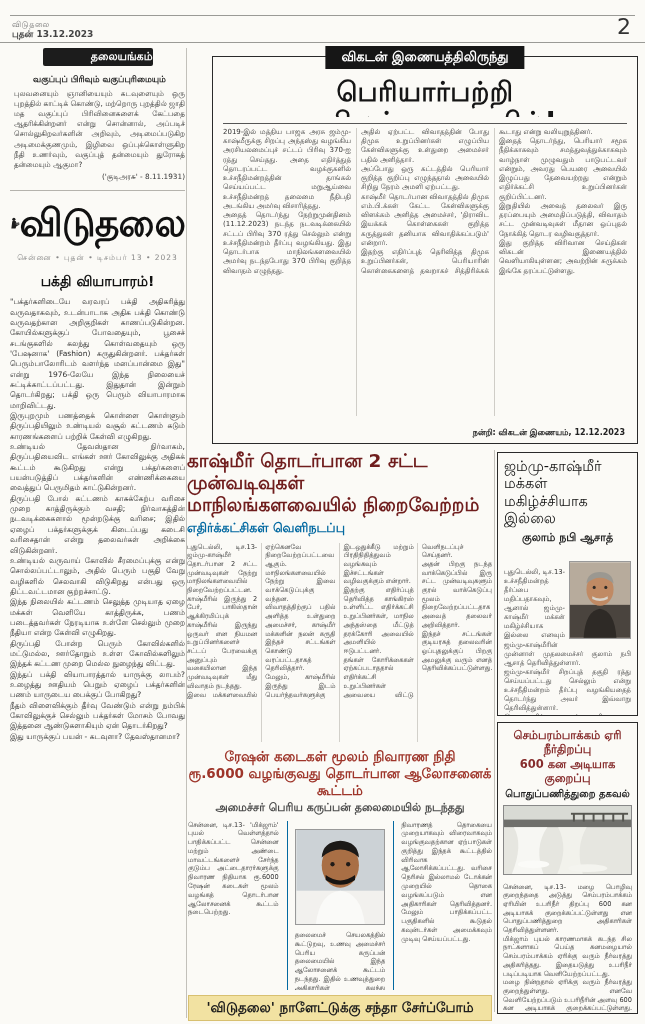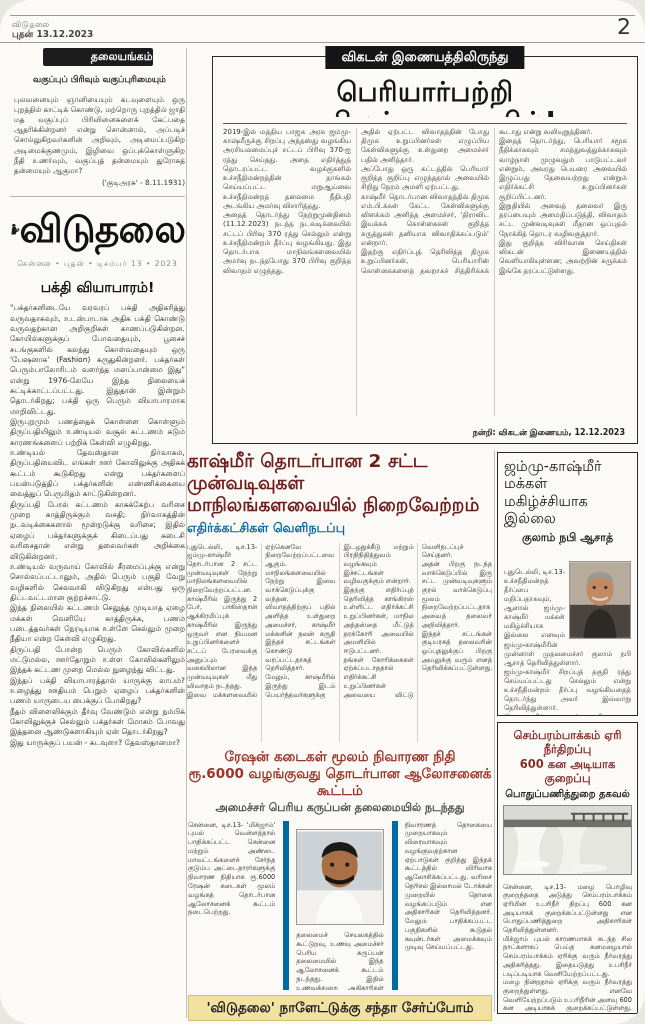--- a/index.html
+++ b/index.html
@@ -1,37 +1,37 @@
 <!DOCTYPE html>
 <html><head>
 <meta charset="utf-8">
 <style>
   html,body{margin:0;padding:0;background:#e9e7e2;}
   *{box-sizing:border-box;font-family:"DejaVu Sans","Liberation Sans",sans-serif;}
-  .page{position:relative;width:645px;height:1024px;background:#fbfaf6;margin:0 auto;overflow:hidden;color:#222;border-radius:31px;}
+  .page{position:relative;width:645px;height:1024px;background:#fbfaf6;margin:0 auto;overflow:hidden;color:#222;}
   .hairline{position:absolute;background:#9a9a96;height:1px;}
   .vrule{position:absolute;background:#c2c0ba;width:1px;}
 
   
   .hdr-paper{position:absolute;left:12px;top:20px;font-size:8px;color:#777;letter-spacing:.5px;}
   .hdr-date{position:absolute;left:12px;top:29px;font-size:9px;color:#444;font-weight:bold;}
   .hdr-pageno{position:absolute;right:14px;top:14px;font-size:22px;color:#333;font-weight:500;}
 
   
   .leftcol{position:absolute;left:10px;top:48px;width:175px;height:974px;overflow:hidden;}
   .ed-label{display:block;margin:0 auto;width:110px;background:#1c1c1c;color:#fff;text-align:right;
             font-size:11px;font-weight:bold;padding:2px 0;border-radius:2px;}
   .advice{display:flex;margin-top:8px;}
   .advice-fig{width:66px;position:relative;flex:none;}
   .six{font-size:84px;line-height:80px;color:#b9b7b2;font-weight:bold;}
   .periyar-circ{position:absolute;left:14px;top:34px;}
   .advice-cap{font-size:10px;font-weight:bold;color:#1a1a1a;line-height:1.1;margin-top:2px;}
   .advice-right{flex:1;padding-left:4px;}
   .advice-title{font-size:8.5px;font-weight:bold;text-align:center;line-height:1.25;}
-  .advice-quote{font-size:7.3px;line-height:1.4;text-align:justify;margin-top:10px;color:#333;}
+  .advice-quote{font-size:7.3px;line-height:1.4;text-align:justify;margin-top:4px;color:#333;}
   .advice-attr{font-size:7.3px;text-align:right;margin-top:2px;color:#333;}
   .ed-sep{border:0;border-top:1px solid #b5b3ad;margin:8px 0 6px;}
   .masthead{display:flex;align-items:center;}
   .mast-title{font-size:38px;font-weight:bold;color:#111;letter-spacing:-1px;line-height:1;}
   .mast-dateline{text-align:center;font-size:7.5px;color:#888;margin-top:4px;letter-spacing:1px;}
   .ed-headline{text-align:center;font-size:14px;font-weight:bold;color:#111;margin:10px 0 6px;}
   .ed-body{font-size:7.5px;line-height:1.38;text-align:justify;color:#2c2c2c;white-space:pre-line;
            height:742px;overflow:hidden;}
 
   
@@ -58,21 +58,21 @@
   .jammu-sub{text-align:center;font-size:11px;font-weight:bold;color:#222;margin-top:3px;}
   .jammu-body{margin-top:5px;font-size:6.8px;line-height:1.34;text-align:justify;color:#333;white-space:pre-line;}
   .jammu-photo{float:right;width:62px;height:78px;margin:2px 0 3px 4px;border:1px solid #999;}
 
   
   .ration{position:absolute;left:188px;top:748px;width:304px;height:242px;overflow:hidden;}
   .ration-h{text-align:center;font-size:13.5px;font-weight:800;color:#9e352a;line-height:1.25;}
   .ration-sub{text-align:center;font-size:11px;font-weight:bold;color:#4c4c4c;margin-top:2px;}
   .ration-cols{display:flex;gap:8px;margin-top:6px;height:186px;overflow:hidden;}
   .ration-col{flex:1;font-size:6.6px;line-height:1.33;text-align:justify;color:#333;white-space:pre-line;overflow:hidden;
-              border-left:6px solid #0369a1;padding-left:7px;}
+              border-left:1px solid #0369a1;padding-left:7px;}
   .ration-col:first-child{border-left:0;padding-left:0;}
   .minister-photo{width:100%;height:96px;border:1px solid #999;margin-bottom:3px;}
 
   
   .lake-box{position:absolute;left:497px;top:722px;width:141px;height:292px;border:1px solid #2a2a2a;padding:5px 5px;overflow:hidden;}
   .lake-h{text-align:center;font-size:11.5px;font-weight:800;color:#862c2c;line-height:1.25;}
   .lake-sub{text-align:center;font-size:10px;font-weight:bold;color:#222;margin-top:2px;}
   .lake-photo{width:100%;height:70px;border:1px solid #888;margin-top:4px;}
   .lake-body{margin-top:4px;font-size:6.6px;line-height:1.32;text-align:justify;color:#333;white-space:pre-line;}
 

